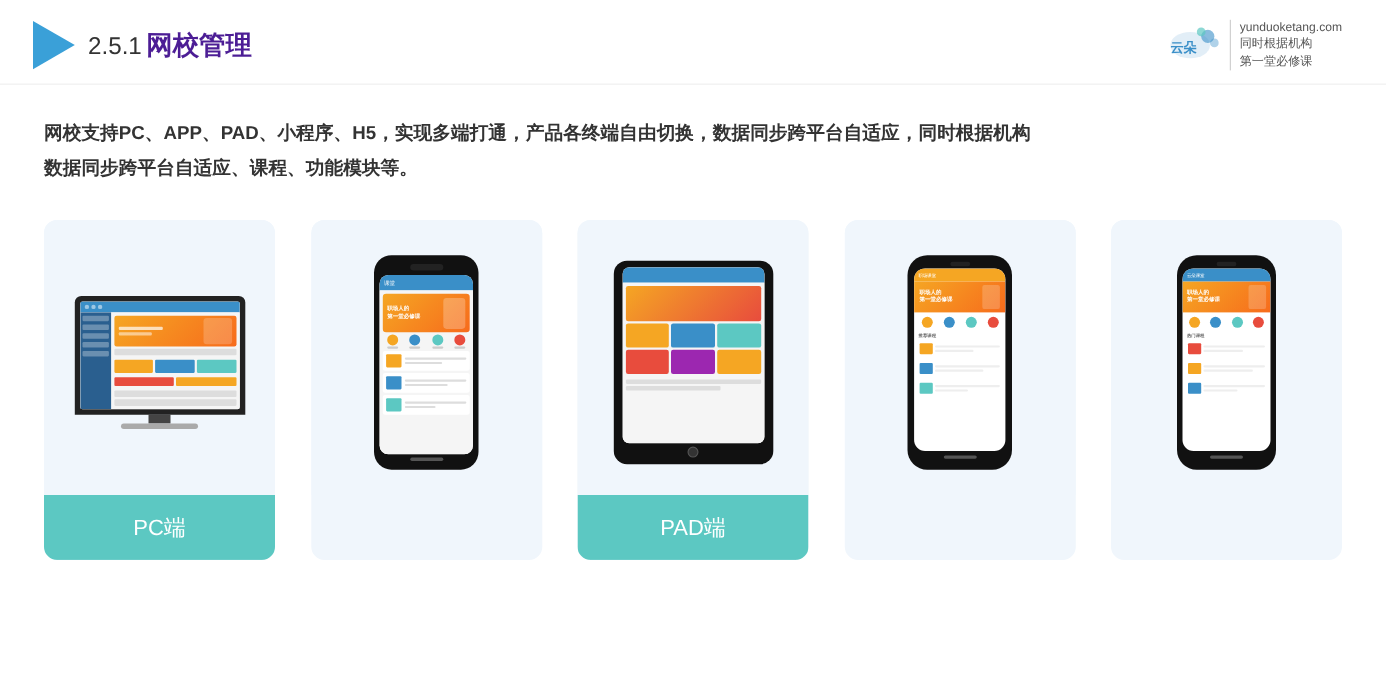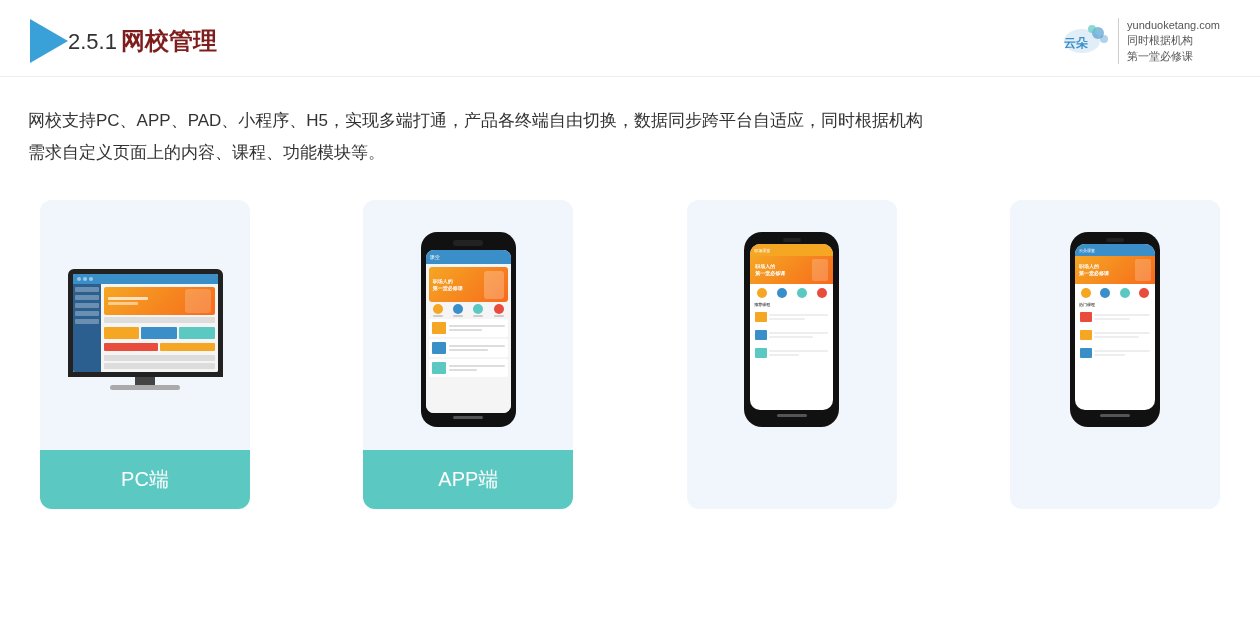--- a/index.html
+++ b/index.html
@@ -16,21 +16,21 @@
     .header {
       display: flex;
       align-items: center;
       justify-content: space-between;
       padding: 18px 40px 12px 30px;
       border-bottom: 1px solid #eee;
     }
     .header-left {
       display: flex;
       align-items: center;
-      gap: 0;
+      gap: 12px;
     }
     .logo-triangle {
       width: 0;
       height: 0;
       border-top: 22px solid transparent;
       border-bottom: 22px solid transparent;
       border-left: 38px solid #3aa0d8;
     }
     .title-section {
       display: flex;
@@ -38,38 +38,39 @@
       gap: 4px;
     }
     .title-number {
       font-size: 22px;
       font-weight: 400;
       color: #333;
     }
     .title-main {
       font-size: 24px;
       font-weight: 700;
-      color: #7f1d1d;
+      color: #4c1d95;
     }
     .logo-text-block {
       display: flex;
       flex-direction: column;
       font-size: 11px;
       color: #555;
       line-height: 1.4;
       border-left: 1px solid #ccc;
       padding-left: 8px;
     }
 
     
     .description {
-      padding: 28px 40px 10px 28px;
+      padding: 28px 40px 10px 40px;
       font-size: 17px;
       color: #333;
       line-height: 1.9;
+      font-weight: bold;
     }
 
     
     .cards-area {
       padding: 20px 40px 20px 40px;
       display: flex;
       gap: 18px;
       justify-content: space-between;
     }
 
@@ -497,21 +498,21 @@
     <div class="logo-text-block">
       <span>yunduoketang.com</span>
       <span>同时根据机构</span>
       <span>第一堂必修课</span>
     </div>
   </div>
 </div>
 
 <div class="description">
   <div>网校支持PC、APP、PAD、小程序、H5，实现多端打通，产品各终端自由切换，数据同步跨平台自适应，同时根据机构</div>
-  <div>需求自定义页面上的内容、课程、功能模块等。</div>
+  <div>数据同步跨平台自适应、课程、功能模块等。</div>
 </div>
 
 <div class="cards-area">
 
   <div class="card">
     <div class="card-image">
       <div class="pc-mockup">
         <div class="pc-screen-outer">
           <div class="pc-screen-inner">
             <div class="pc-screen-topbar">
@@ -610,23 +611,48 @@
                   <div class="phone-card-line"></div>
                   <div class="phone-card-line" style="width:50%;"></div>
                 </div>
               </div>
             </div>
           </div>
         </div>
         <div class="phone-home-bar"></div>
       </div>
     </div>
-    <div class="card-label">APP端</div>
   </div>
 
+  <div class="card">
+    <div class="card-image">
+      <div class="pad-mockup">
+        <div class="pad-screen">
+          <div class="pad-topbar"></div>
+          <div class="pad-content">
+            <div class="pad-banner"></div>
+            <div class="pad-grid">
+              <div class="pad-grid-item" style="background:#f5a623;"></div>
+              <div class="pad-grid-item" style="background:#3a8fc8;"></div>
+              <div class="pad-grid-item" style="background:#5cc8c2;"></div>
+              <div class="pad-grid-item" style="background:#e84c3d;"></div>
+              <div class="pad-grid-item" style="background:#9c27b0;"></div>
+              <div class="pad-grid-item" style="background:#f5a623;"></div>
+            </div>
+            <div style="display:flex;flex-direction:column;gap:2px;margin-top:3px;">
+              <div style="height:4px;background:#ddd;border-radius:1px;"></div>
+              <div style="height:4px;background:#ddd;border-radius:1px;width:70%;"></div>
+            </div>
+          </div>
+        </div>
+        <div class="pad-home-button"></div>
+      </div>
+    </div>
+    <div class="card-label">PAD端</div>
+  </div>
 
   <div class="card">
     <div class="card-image">
       <div class="mini-phone">
         <div class="mini-phone-camera"></div>
         <div class="mini-phone-screen">
           <div class="s-topbar">
             <span class="s-topbar-text">职场课堂</span>
           </div>
           <div style="height:28px;background:linear-gradient(135deg,#f5a623,#f76b1c);display:flex;align-items:center;justify-content:space-between;padding:3px 5px;">

